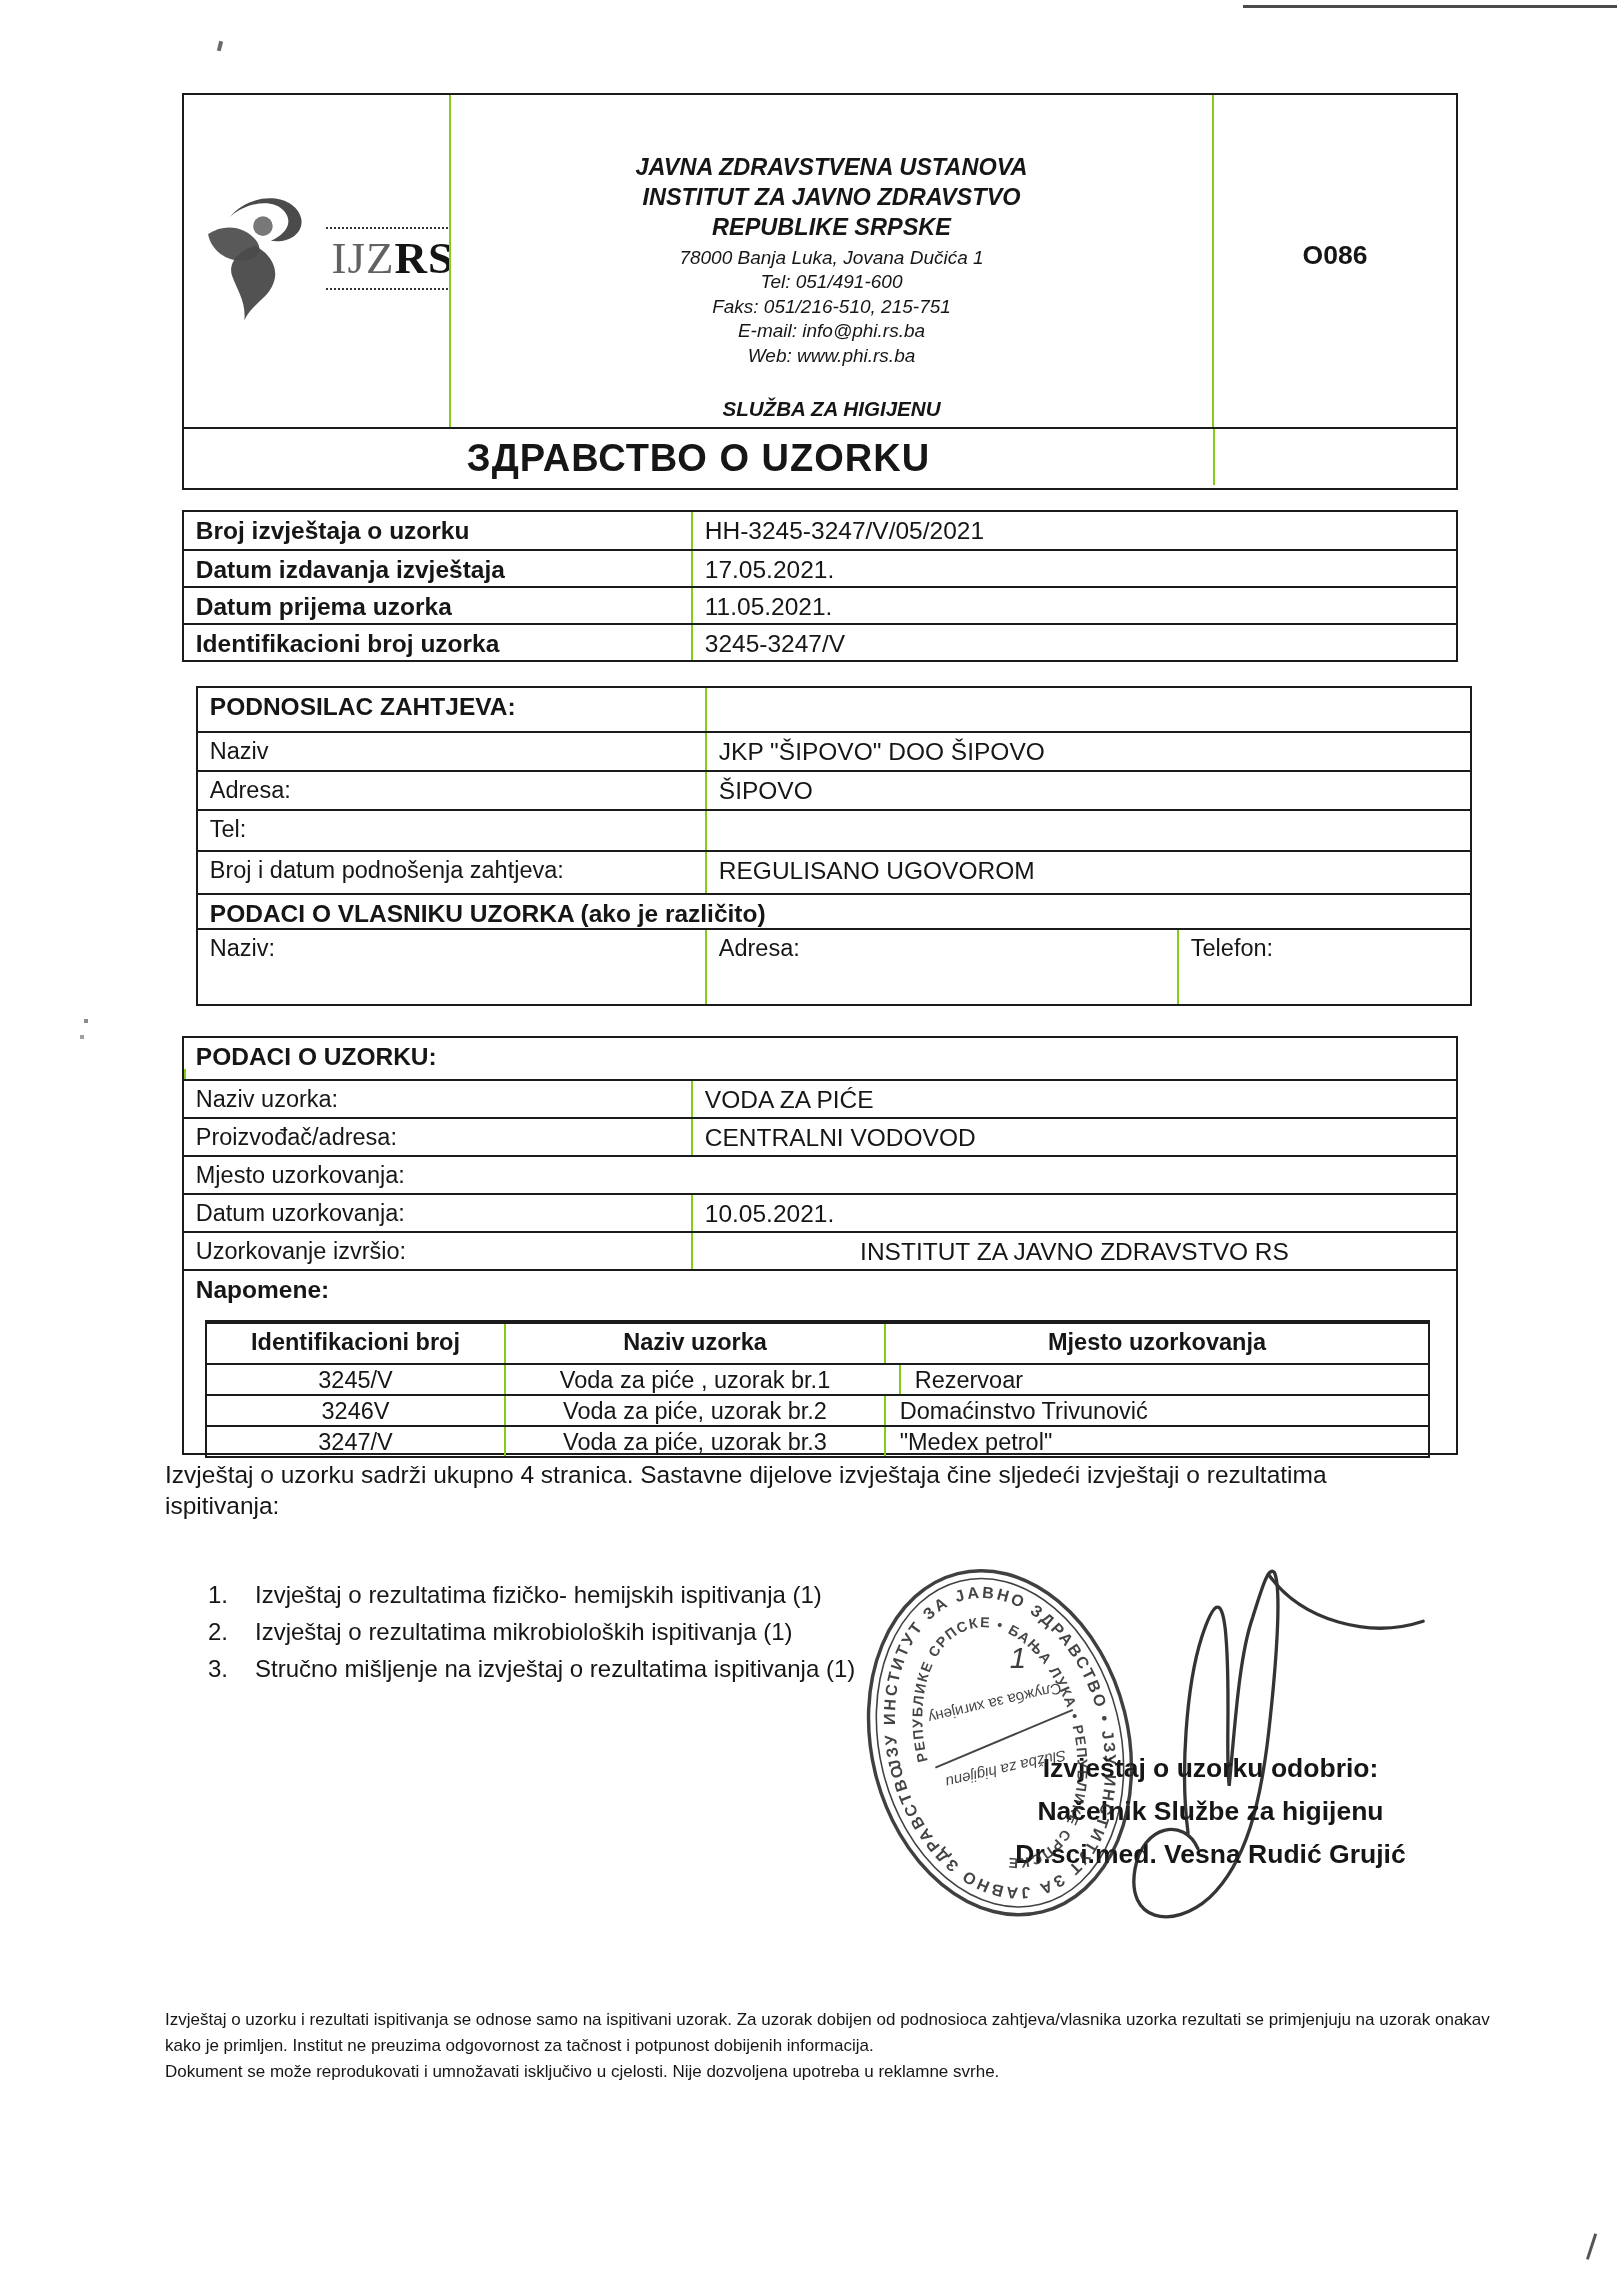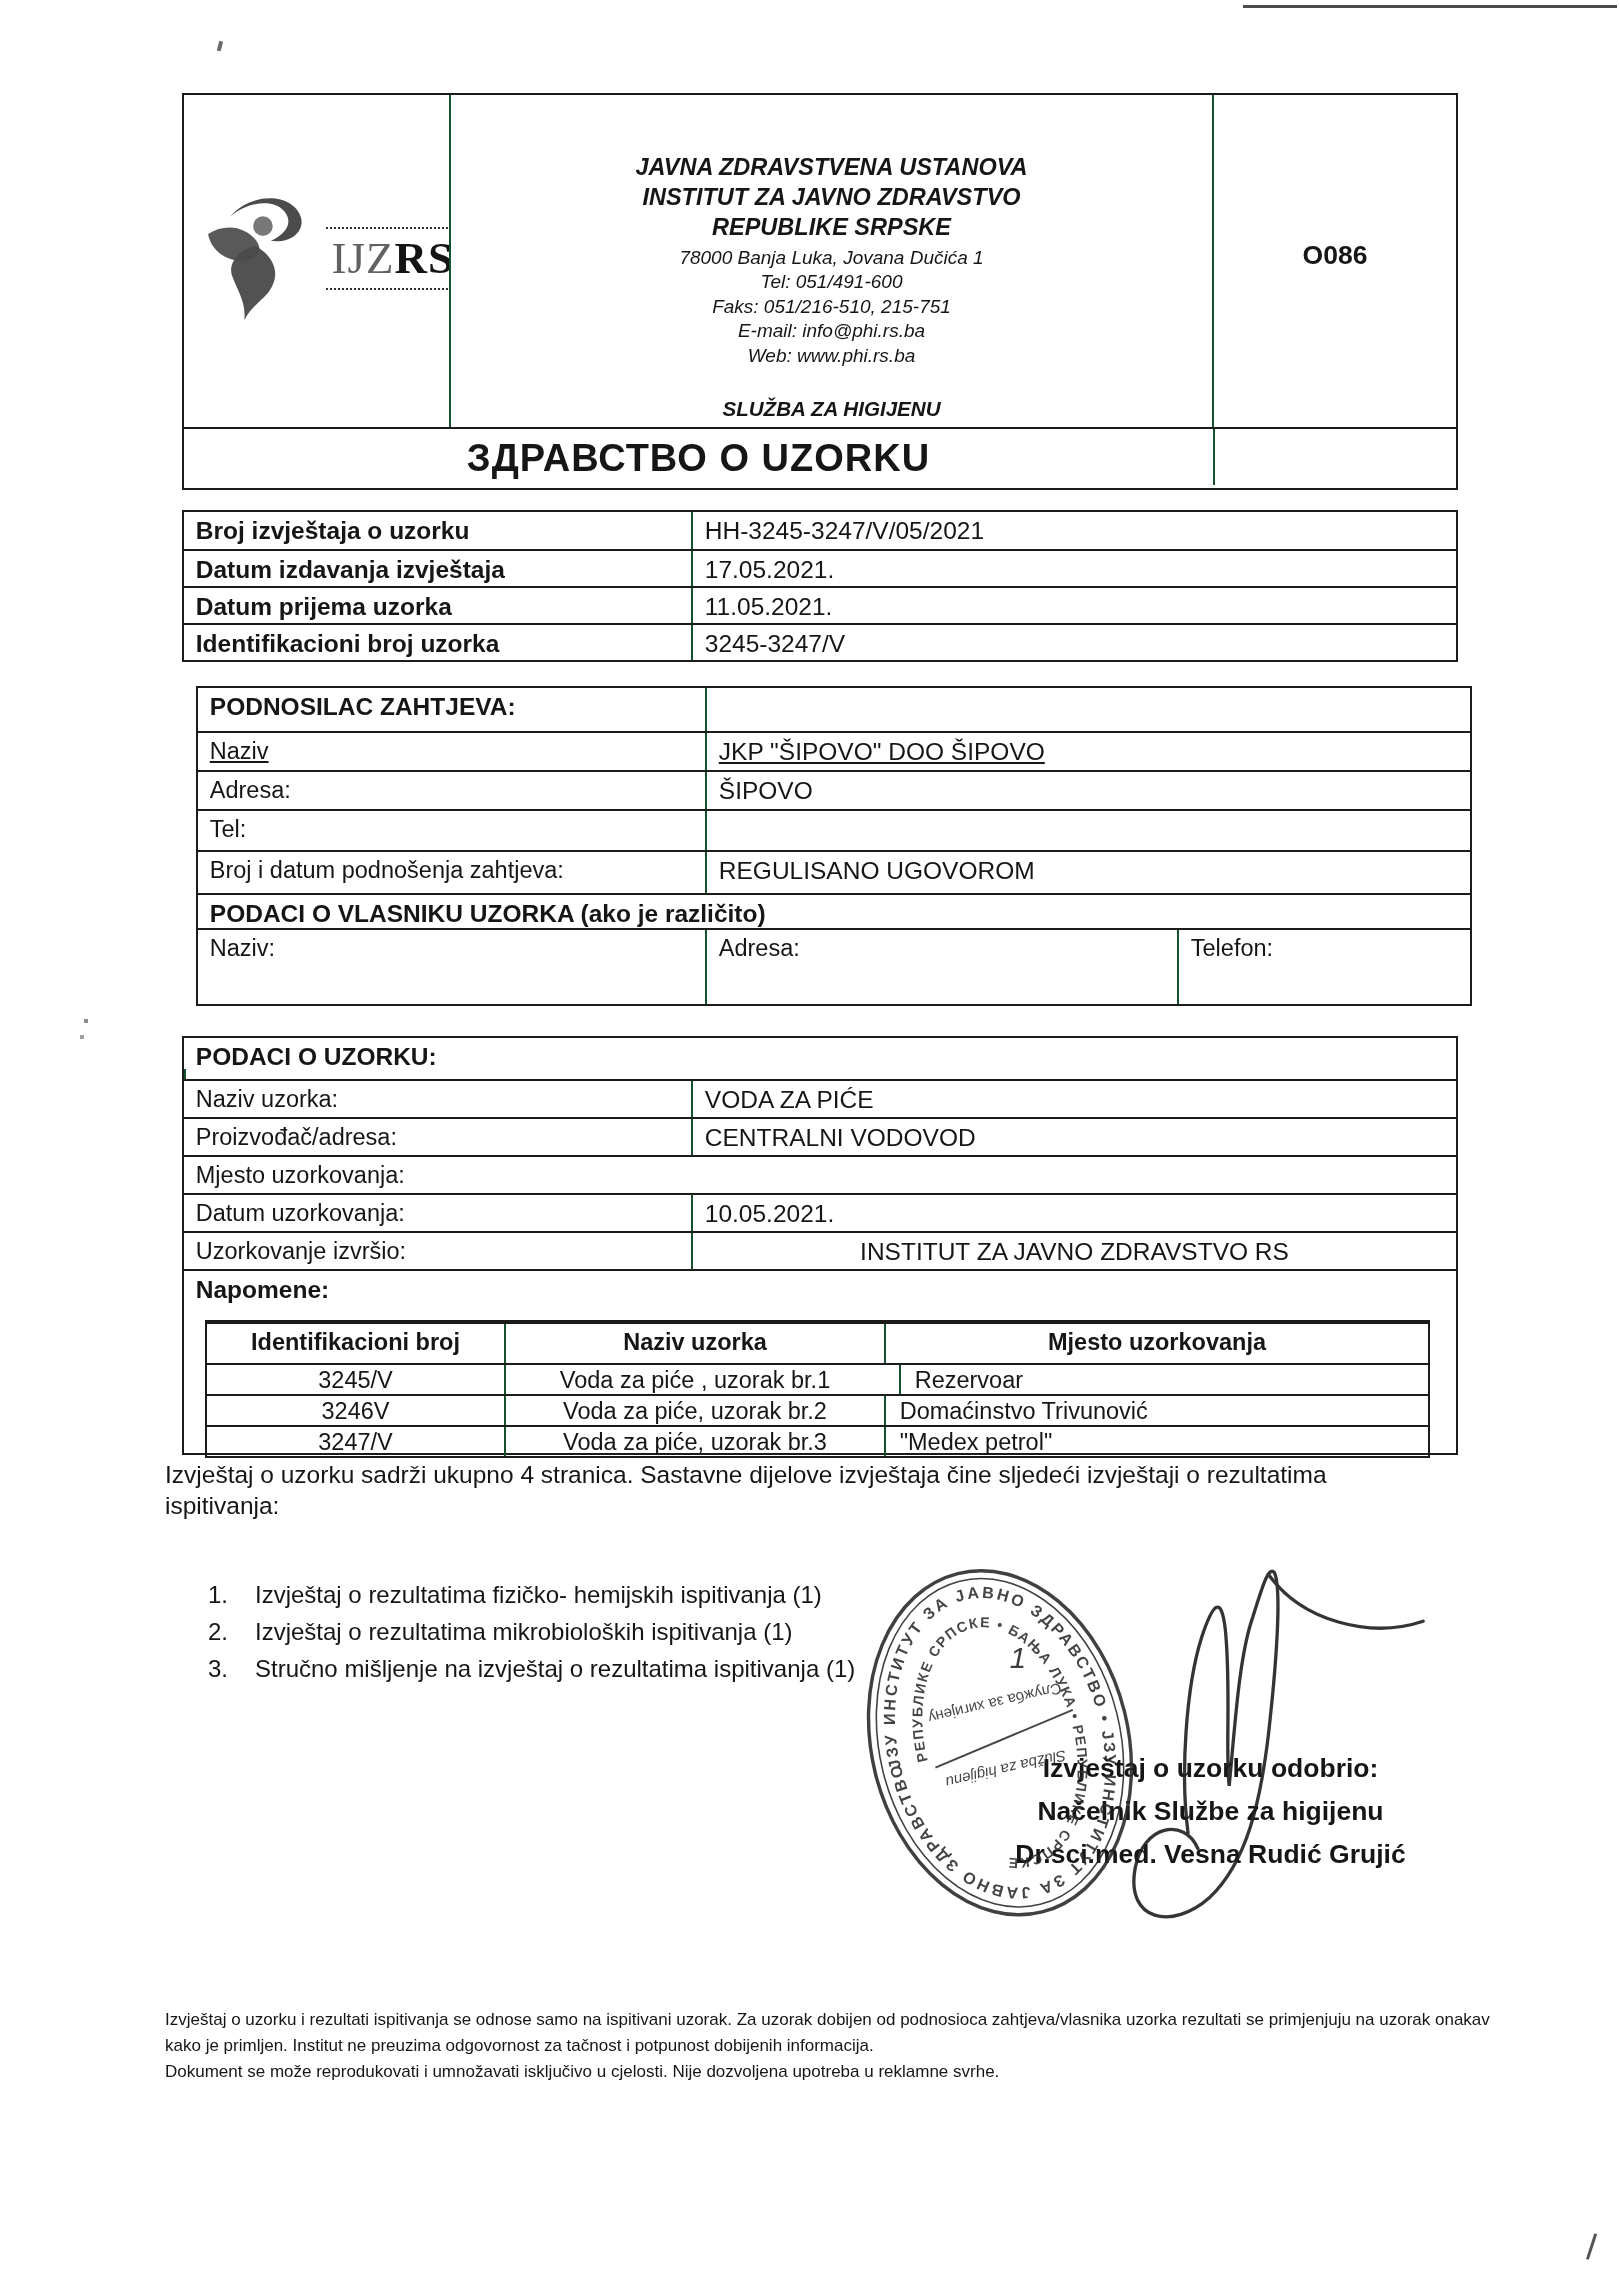--- a/index.html
+++ b/index.html
@@ -5,21 +5,21 @@
   html,body{margin:0;padding:0;background:#e8e8e8;}
   .page{
     position:relative; width:1620px; height:2293px; background:#ffffff;
     font-family:"Liberation Sans", sans-serif; color:#161616; overflow:hidden;
   }
   *{box-sizing:border-box;}
   .tbl{position:absolute; border:2.9px solid #1b1b1b; background:#fff;}
   .trow{display:flex; border-top:2px solid #1b1b1b; align-items:stretch;}
   .trow.first{border-top:none;}
   .tcell{padding:4.9px 11.8px; overflow:hidden; white-space:nowrap;}
-  .tcell.div{border-left:2px solid #14532d;}
+  .tcell.div{border-left:2px solid #84cc16;}
   .lbl{font-size:23.5px;}
   .lbl.b{font-weight:bold; font-size:24.5px;}
   .val{font-size:24.5px;}
   .sechead{font-weight:bold; font-size:24.5px;}
   
   .org-top{font-style:italic; font-weight:bold; font-size:23.5px; line-height:30px; text-align:center;}
   .org-small{font-style:italic; font-size:19px; line-height:24.5px; text-align:center;}
   .dept{font-style:italic; font-weight:bold; font-size:20.6px; text-align:center; margin-top:29px;}
   .bigtitle{font-weight:bold; font-size:38px; letter-spacing:1px; text-align:center;}
   .code{font-weight:bold; font-size:26.5px; text-align:center;}
@@ -114,21 +114,21 @@
       <div class="tcell lbl b" style="width:507px;">Identifikacioni broj uzorka</div>
       <div class="tcell div val" style="flex:1;">3245-3247/V</div>
     </div>
   </div>
 
   <div class="tbl" style="left:196px; top:686px; width:1276px;">
     <div class="trow first" style="height:43px;">
       <div class="tcell sechead" style="width:507px;">PODNOSILAC ZAHTJEVA:</div>
       <div class="tcell div" style="flex:1;"></div>
     </div>
-    <div class="trow" style="height:39px;text-decoration:underline;">
+    <div class="trow" style="height:39px;">
       <div class="tcell lbl" style="width:507px;">Naziv</div>
       <div class="tcell div val" style="flex:1;">JKP "ŠIPOVO" DOO  ŠIPOVO</div>
     </div>
     <div class="trow" style="height:39px;">
       <div class="tcell lbl" style="width:507px;">Adresa:</div>
       <div class="tcell div val" style="flex:1;">ŠIPOVO</div>
     </div>
     <div class="trow" style="height:41px;">
       <div class="tcell lbl" style="width:507px;">Tel:</div>
       <div class="tcell div val" style="flex:1;"></div>

